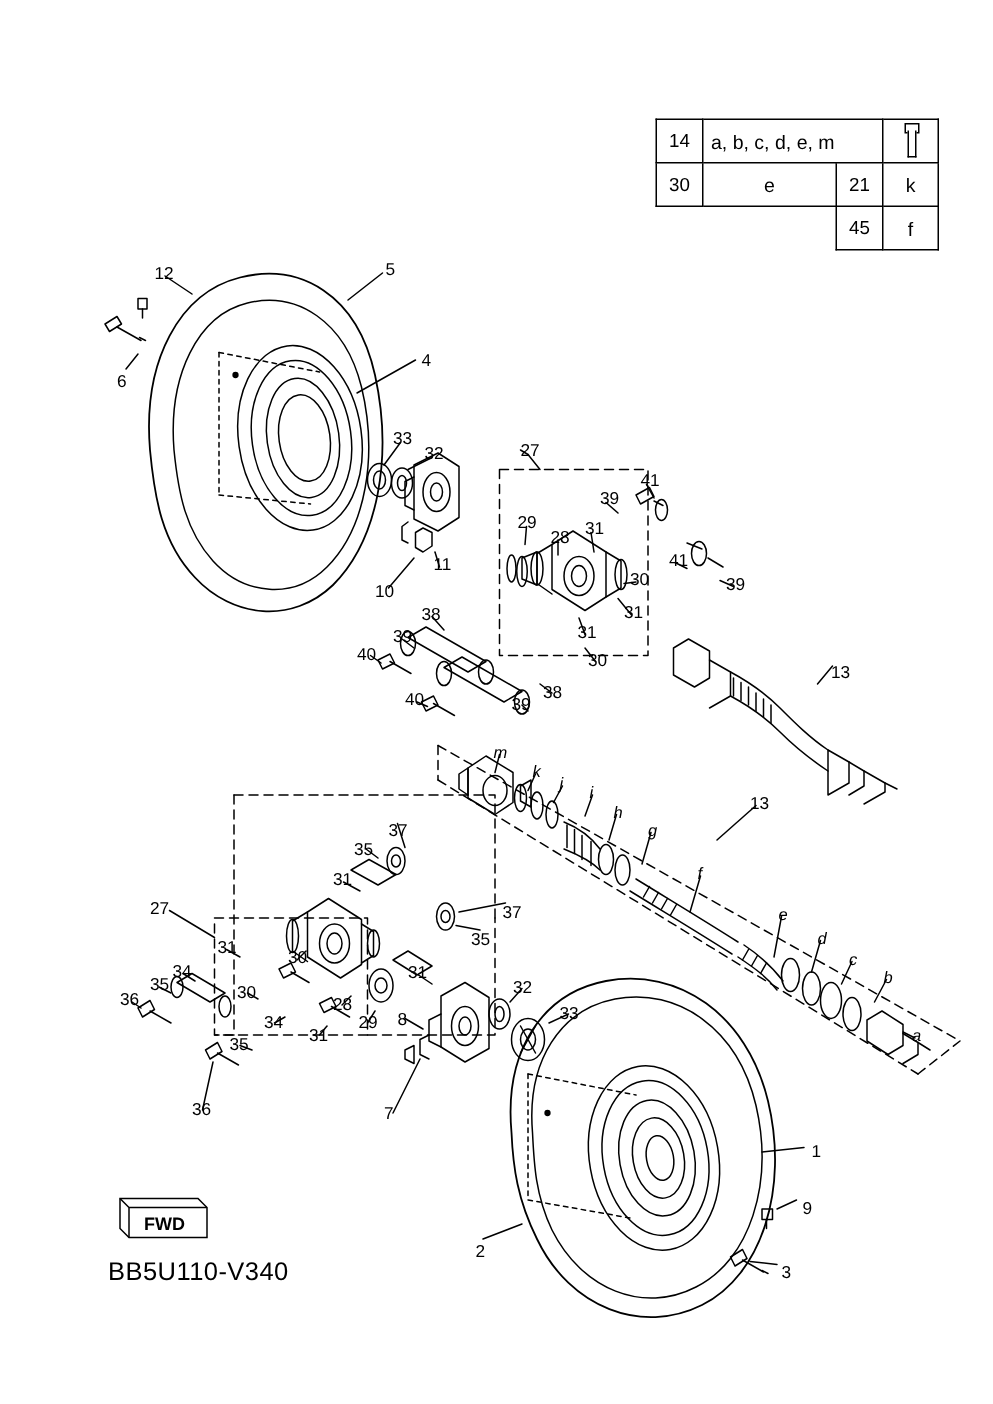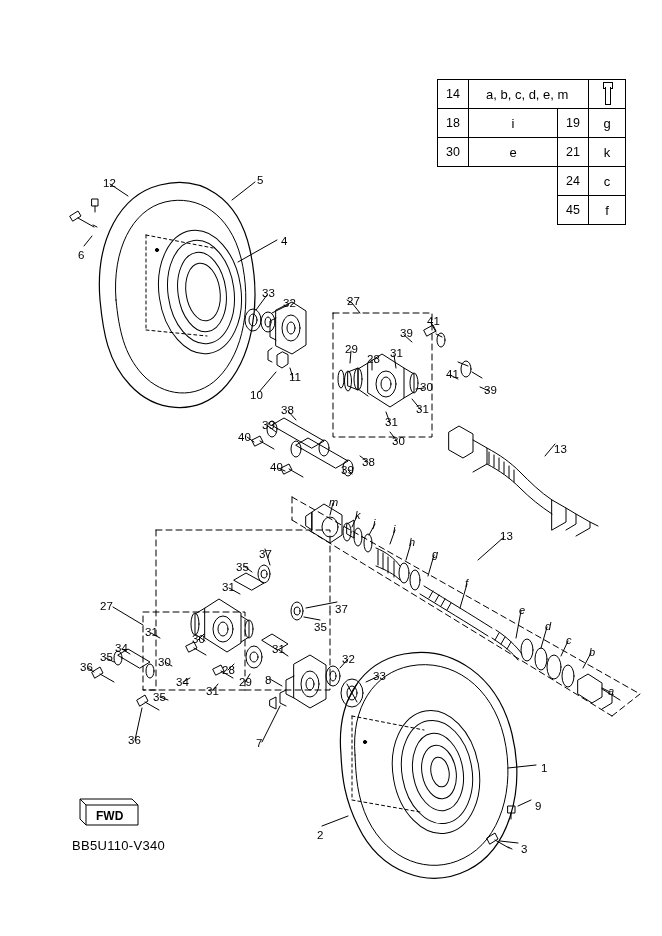--- a/index.html
+++ b/index.html
@@ -53,21 +53,21 @@
     text-align: center;
     vertical-align: middle;
   }
   #legend td.num {
     width: 24px;
     font-size: 12.5px;
   }
   #legend td.letters {
     font-size: 13px;
     text-align: left;
-    padding-left: 17px;
+    padding-left: 5px;
   }
   #legend td.ic {
     width: 30px;
   }
   .bolt-ico {
     display: inline-block;
     width: 10px;
     height: 22px;
     position: relative;
   }
@@ -92,21 +92,21 @@
     position: absolute;
     left: 78px;
     top: 795px;
     width: 62px;
     height: 34px;
   }
   #code {
     position: absolute;
     left: 72px;
     top: 838px;
-    font-size: 13px;
+    font-size: 17px;
     letter-spacing: 0.3px;
   }
 </style>
 </head>
 <body>
 
 <div id="sheet">
 
   <svg id="art" viewBox="0 0 662 936">
     <g fill="none" stroke="#000" stroke-width="1" stroke-linecap="round" stroke-linejoin="round">
@@ -399,35 +399,24 @@
   </svg>
 
   <table id="legend">
     <tbody>
       <tr>
         <td class="num">14</td>
         <td class="letters" colspan="2">a, b, c, d, e, m</td>
         <td class="ic"><span class="bolt-ico"><span class="head"></span><span class="shaft"></span></span></td>
       </tr>
       <tr>
-        <td class="num">18</td>
-        <td>i</td>
-        <td class="num">19</td>
-        <td>g</td>
-      </tr>
-      <tr>
         <td class="num">30</td>
         <td>e</td>
         <td class="num">21</td>
         <td>k</td>
-      </tr>
-      <tr>
-        <td colspan="2" style="border:none"></td>
-        <td class="num">24</td>
-        <td>c</td>
       </tr>
       <tr>
         <td colspan="2" style="border:none"></td>
         <td class="num">45</td>
         <td>f</td>
       </tr>
     </tbody>
   </table>
 
   <div id="fwd-box">

